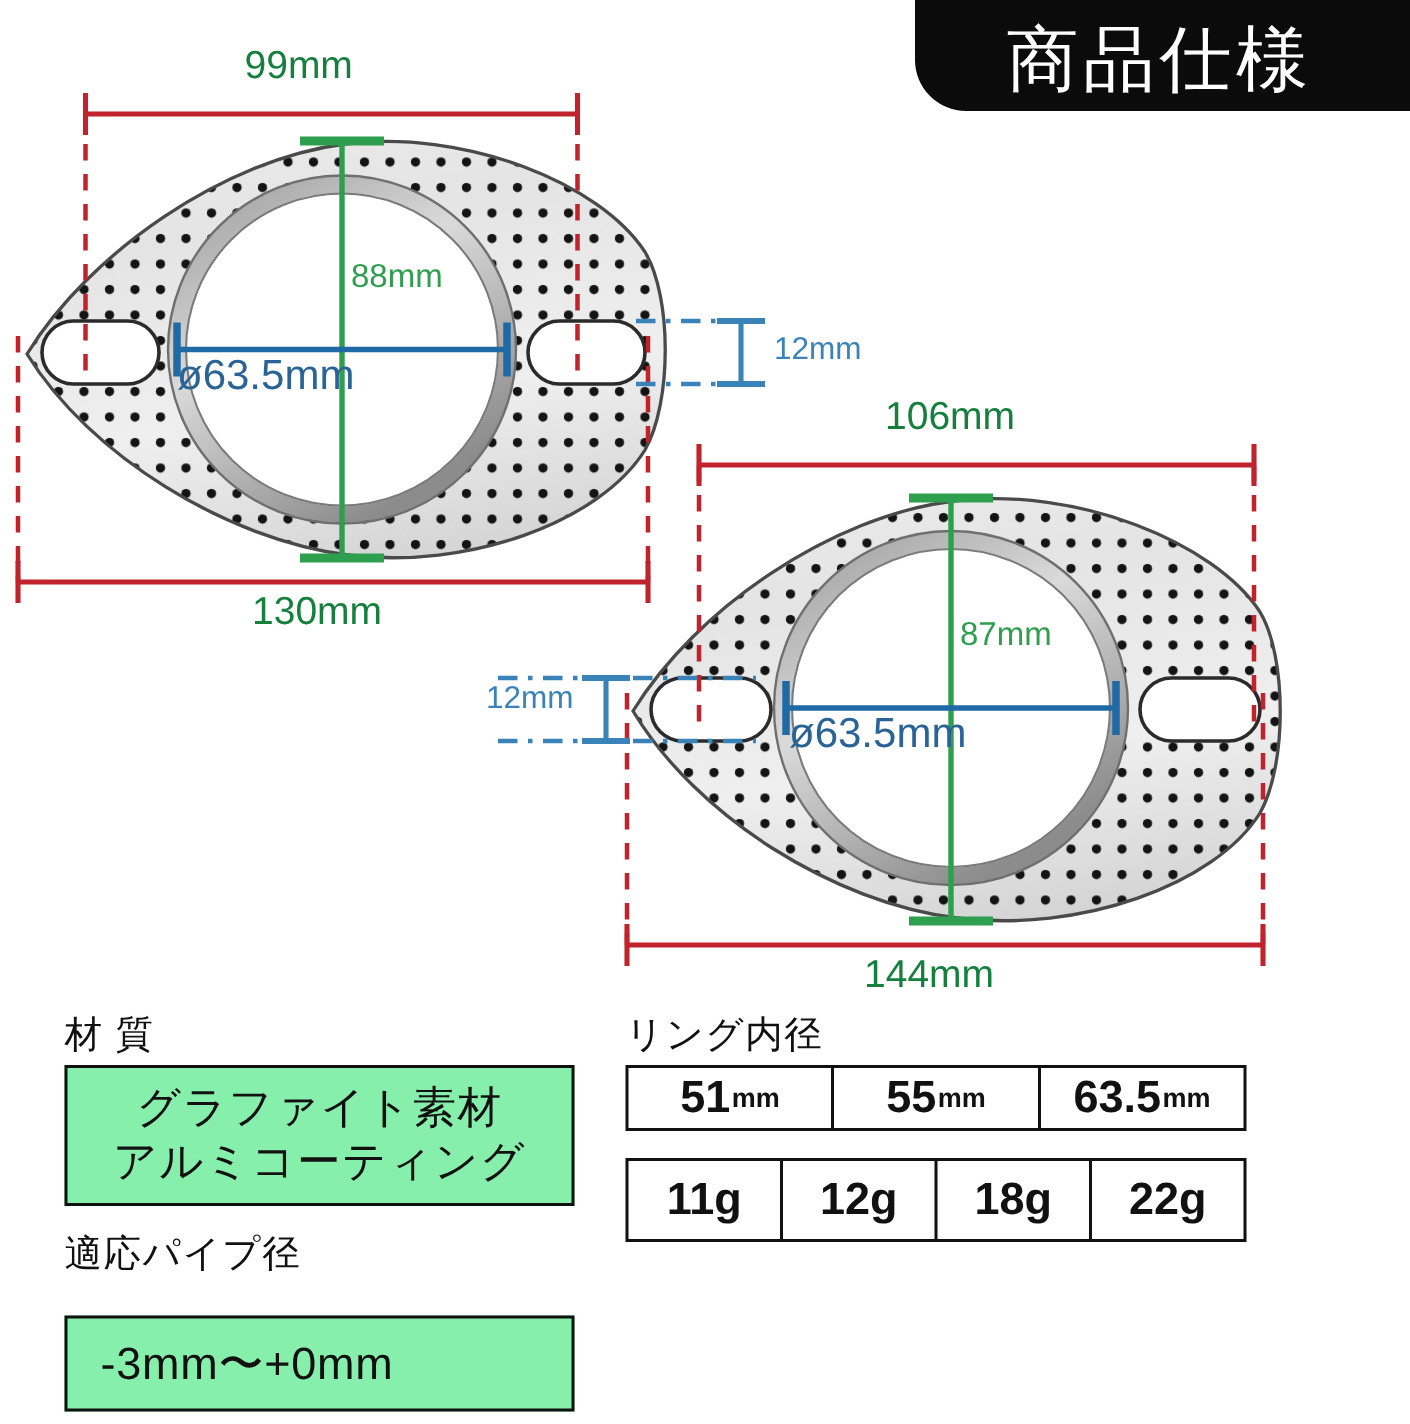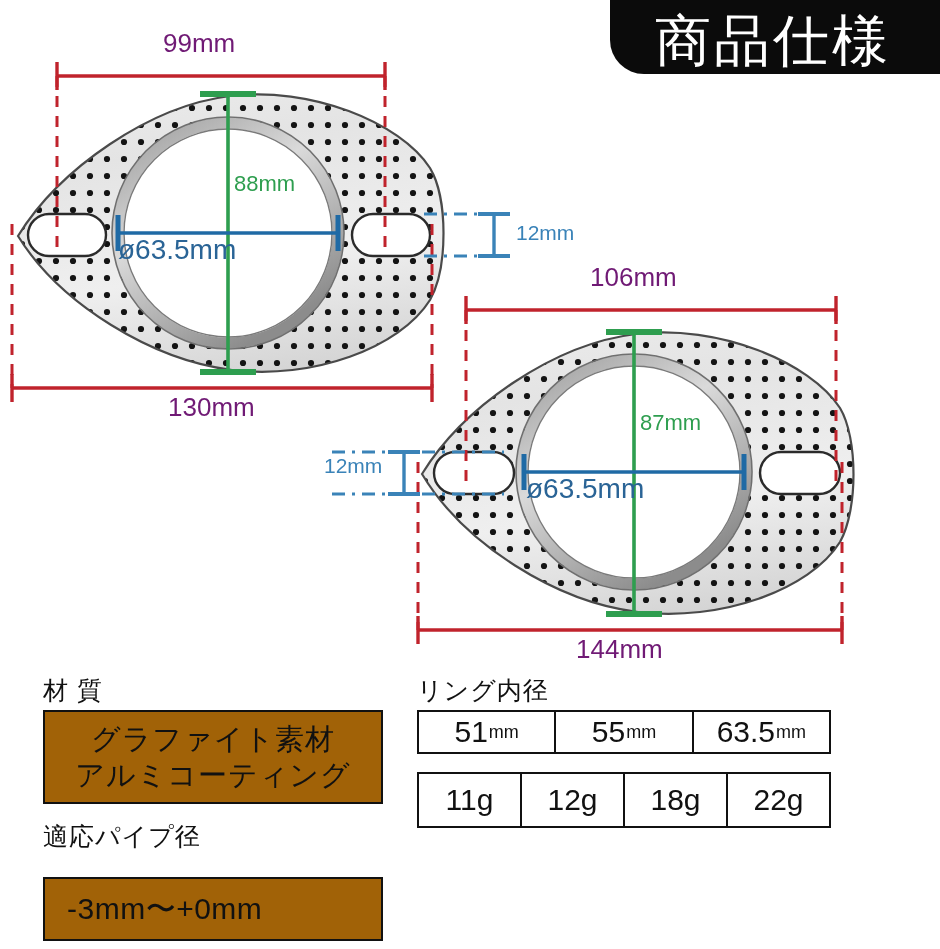--- a/index.html
+++ b/index.html
@@ -26,21 +26,21 @@
     background: #0b0b0b;
     border-bottom-left-radius: 34px;
     display: flex;
     align-items: center;
     justify-content: center;
     padding-top: 10px;
     box-sizing: border-box;
   }
   #header-badge .badge-text {
     color: #ffffff;
-    font-size: 56px;
+    font-size: 48px;
     letter-spacing: 3px;
     font-weight: 400;
     line-height: 1;
     padding-right: 14px;
     margin-top: 12px;
   }
 
   
   #diagram-stage {
     position: absolute;
@@ -53,21 +53,21 @@
     position: absolute;
   }
   .gasket-svg { display: block; }
 
   .dim-label {
     position: absolute;
     white-space: nowrap;
     line-height: 1;
     font-family: "Liberation Sans", "DejaVu Sans", sans-serif;
   }
-  .dim-black { color: #701a75; font-size: 26px; }
+  .dim-black { color: #15803d; font-size: 26px; }
   .dim-green { color: #2e9e4f; font-size: 22px; }
   .dim-blue  { color: #2a6496; font-size: 28px; }
   .dim-blue-small { color: #3a83b8; font-size: 21px; }
 
   
   #spec-area {
     position: absolute;
     left: 0;
     top: 672px;
     width: 940px;
@@ -77,21 +77,21 @@
   .spec-heading {
     font-size: 25px;
     color: #111111;
     line-height: 1;
     margin-bottom: 7px;
     letter-spacing: 1px;
   }
   .spec-box {
     border: 2px solid #111111;
     box-sizing: border-box;
-    background: #a16207;
+    background: #86efac;
   }
   .spec-box-lines {
     display: flex;
     flex-direction: column;
     justify-content: center;
     align-items: center;
     height: 100%;
   }
   .spec-line {
     font-size: 29px;
@@ -117,20 +117,21 @@
     background: #ffffff;
   }
   .spec-cell {
     flex: 1 1 0;
     border-right: 2px solid #111111;
     display: flex;
     align-items: center;
     justify-content: center;
     box-sizing: border-box;
     height: 100%;
+    font-weight: bold;
   }
   .spec-cell:last-child { border-right: none; }
   .cell-value {
     font-size: 30px;
     color: #111111;
     line-height: 1;
   }
   .cell-unit {
     font-size: 18px;
     color: #111111;

